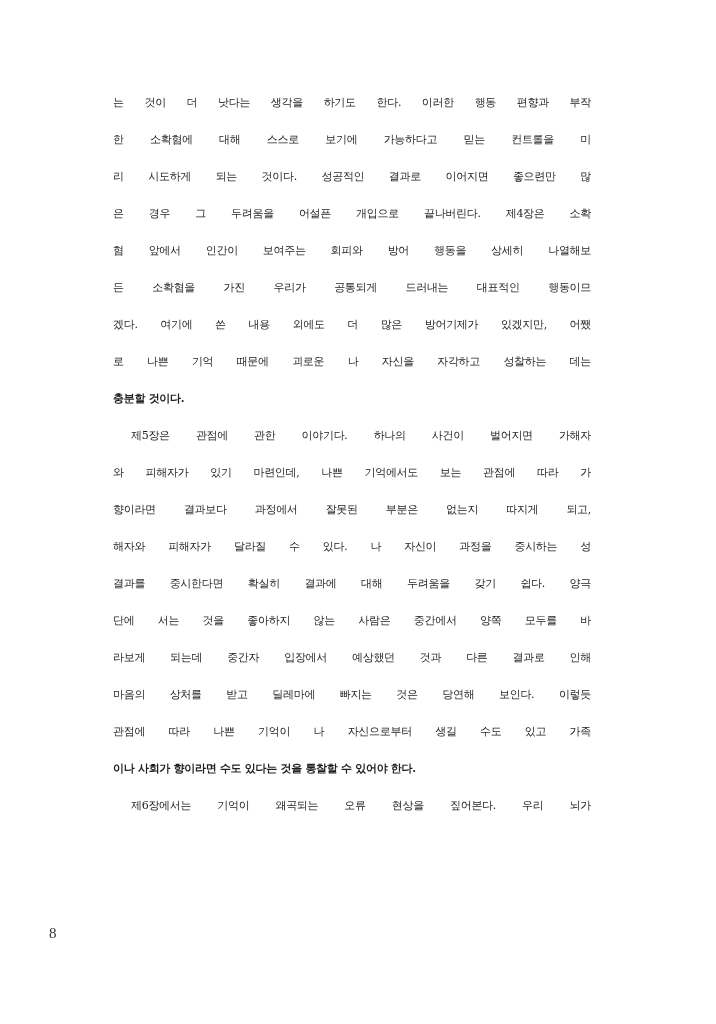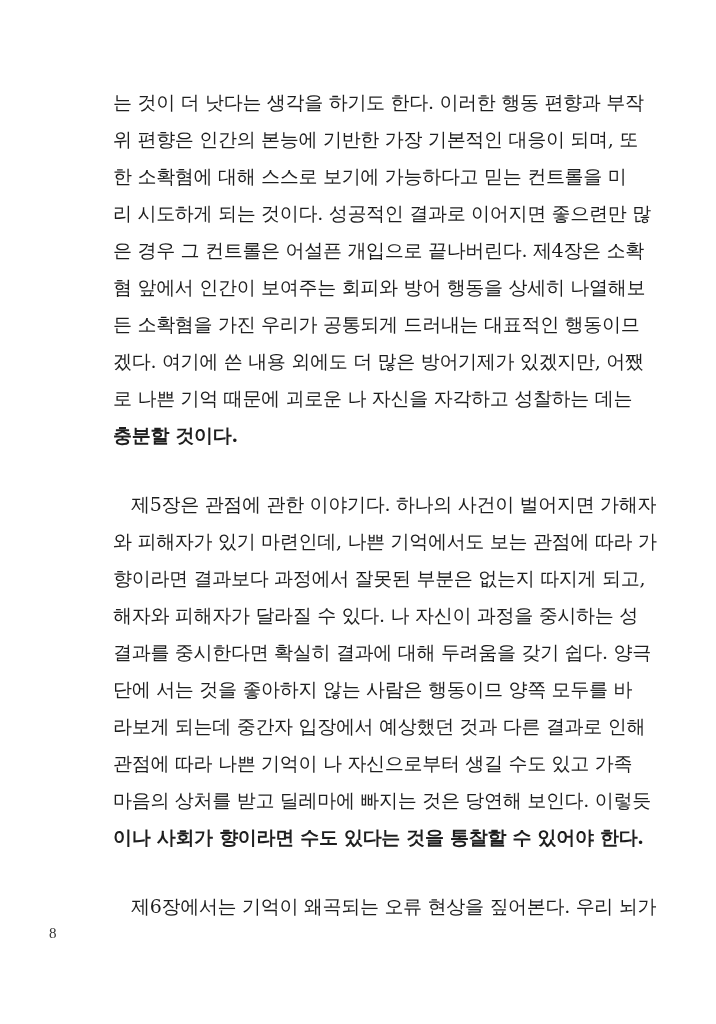--- a/index.html
+++ b/index.html
@@ -25,65 +25,63 @@
     .body-text {
       position: absolute;
       left: 113px;
       top: 84px;
       width: 478px;
     }
     .line {
       display: block;
       height: 37px;
       line-height: 37px;
-      font-size: 19px;
+      font-size: 11px;
       white-space: nowrap;
       text-align: justify;
       text-align-last: justify;
       letter-spacing: -0.3px;
     }
     .line.last {
       text-align-last: left;
       font-weight: bold;
     }
     .line.indent {
       padding-left: 18px;
-      margin-top: 32px;
     }
     .page-number {
       position: absolute;
       left: 49px;
       top: 925px;
       font-family: "Liberation Serif", "DejaVu Serif", serif;
       font-size: 15px;
       color: #333333;
     }
   </style>
 </head>
 <body>
 
 <div class="page">
   <div class="body-text">
     <span class="line">는 것이 더 낫다는 생각을 하기도 한다. 이러한 행동 편향과 부작</span>
-    <span class="line">위 편향은 인간의 본능에 기반한 가장 기본적인 대응이 되며, 또</span>
     <span class="line">한 소확혐에 대해 스스로 보기에 가능하다고 믿는 컨트롤을 미</span>
     <span class="line">리 시도하게 되는 것이다. 성공적인 결과로 이어지면 좋으련만 많</span>
-    <span class="line">은 경우 그 컨트롤은 어설픈 개입으로 끝나버린다. 제4장은 소확</span>
+    <span class="line">은 경우 그 두려움을 어설픈 개입으로 끝나버린다. 제4장은 소확</span>
     <span class="line">혐 앞에서 인간이 보여주는 회피와 방어 행동을 상세히 나열해보</span>
     <span class="line">든 소확혐을 가진 우리가 공통되게 드러내는 대표적인 행동이므</span>
     <span class="line">겠다. 여기에 쓴 내용 외에도 더 많은 방어기제가 있겠지만, 어쨌</span>
     <span class="line">로 나쁜 기억 때문에 괴로운 나 자신을 자각하고 성찰하는 데는</span>
     <span class="line last">충분할 것이다.</span>
     <span class="line indent">제5장은 관점에 관한 이야기다. 하나의 사건이 벌어지면 가해자</span>
     <span class="line">와 피해자가 있기 마련인데, 나쁜 기억에서도 보는 관점에 따라 가</span>
     <span class="line">향이라면 결과보다 과정에서 잘못된 부분은 없는지 따지게 되고,</span>
     <span class="line">해자와 피해자가 달라질 수 있다. 나 자신이 과정을 중시하는 성</span>
     <span class="line">결과를 중시한다면 확실히 결과에 대해 두려움을 갖기 쉽다. 양극</span>
-    <span class="line">단에 서는 것을 좋아하지 않는 사람은 행동이므 양쪽 모두를 바</span>
+    <span class="line">단에 서는 것을 좋아하지 않는 사람은 중간에서 양쪽 모두를 바</span>
     <span class="line">라보게 되는데 중간자 입장에서 예상했던 것과 다른 결과로 인해</span>
+    <span class="line">마음의 상처를 받고 딜레마에 빠지는 것은 당연해 보인다. 이렇듯</span>
     <span class="line">관점에 따라 나쁜 기억이 나 자신으로부터 생길 수도 있고 가족</span>
-    <span class="line">마음의 상처를 받고 딜레마에 빠지는 것은 당연해 보인다. 이렇듯</span>
     <span class="line last">이나 사회가 향이라면 수도 있다는 것을 통찰할 수 있어야 한다.</span>
     <span class="line indent">제6장에서는 기억이 왜곡되는 오류 현상을 짚어본다. 우리 뇌가</span>
   </div>
 
   <div class="page-number">8</div>
 </div>
 
 </body></html>

